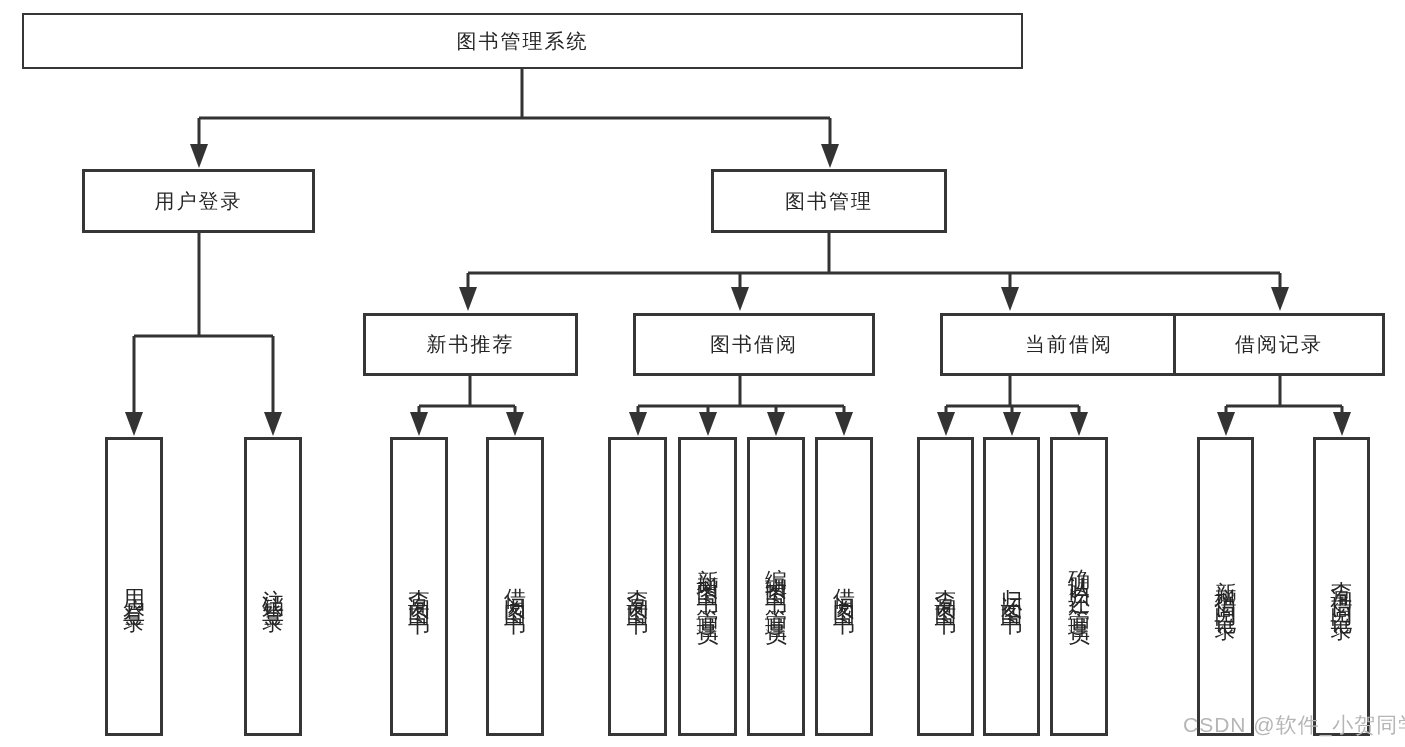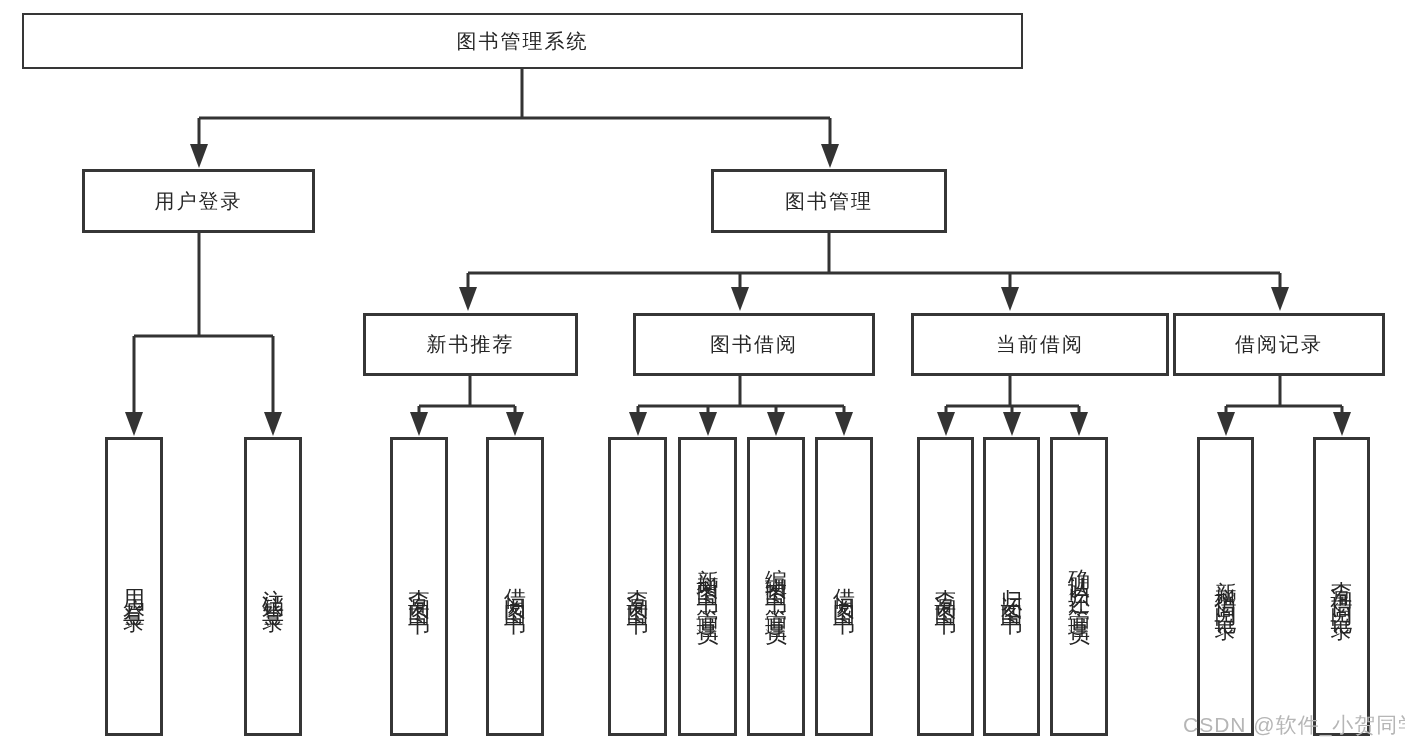--- a/index.html
+++ b/index.html
@@ -134,21 +134,21 @@
   <div class="box lvl2" style="left:711px;width:236px">
     <span>图书管理</span>
   </div>
 
   <div class="box lvl3" style="left:363px;width:215px">
     <span>新书推荐</span>
   </div>
   <div class="box lvl3" style="left:633px;width:242px">
     <span>图书借阅</span>
   </div>
-  <div class="box lvl3" style="left:911px;width:258px">
+  <div class="box lvl3" style="left:940px;width:258px">
     <span>当前借阅</span>
   </div>
   <div class="box lvl3" style="left:1173px;width:212px">
     <span>借阅记录</span>
   </div>
 
   <div class="box leaf" style="left:105px;width:58px">
     <span class="vtext">用户登录</span>
   </div>
   <div class="box leaf" style="left:244px;width:58px">

